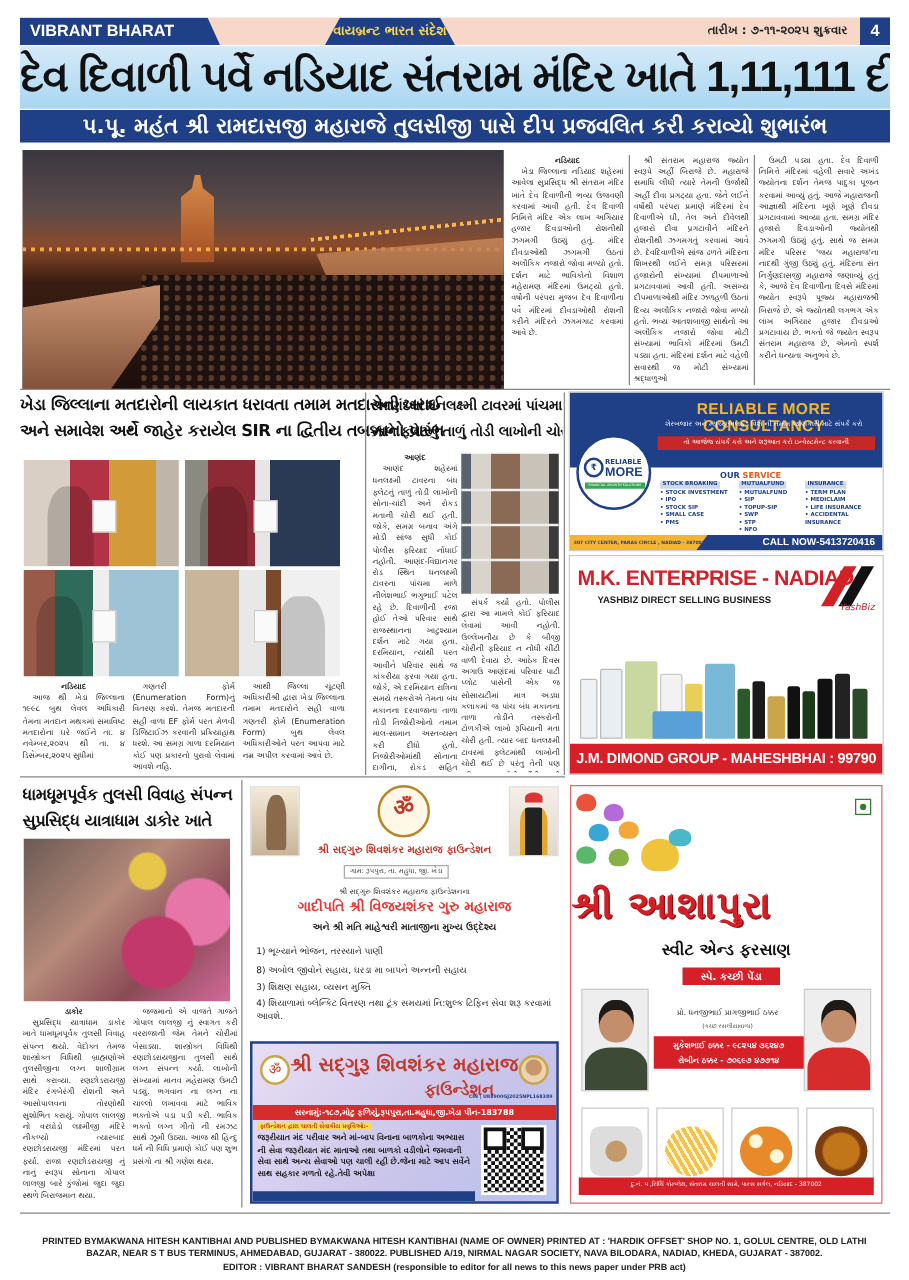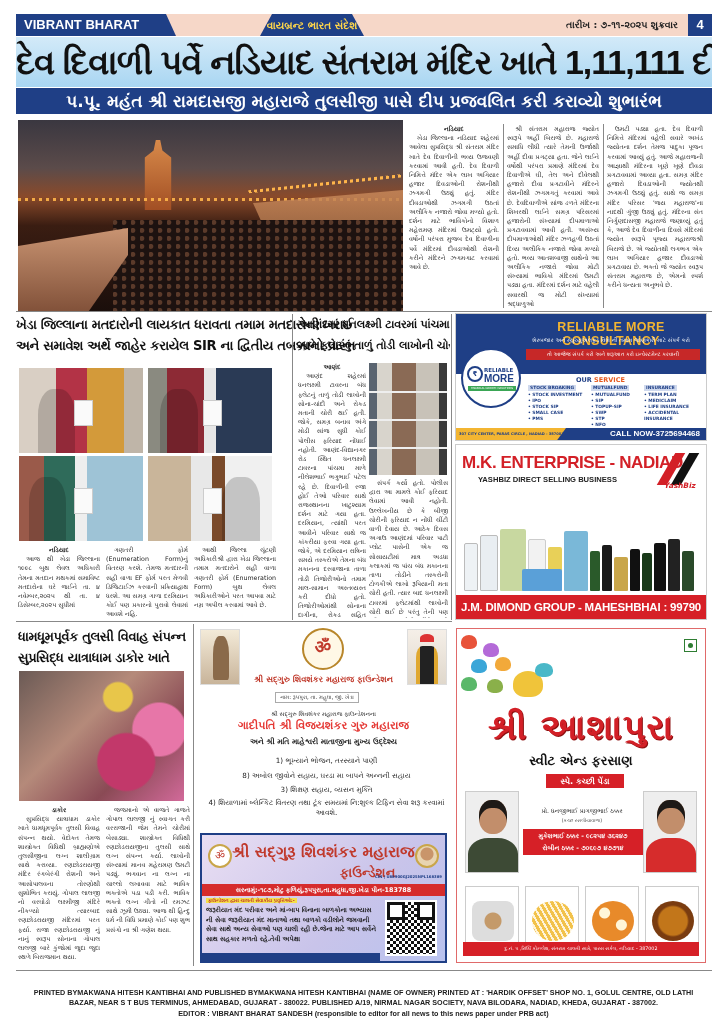--- a/index.html
+++ b/index.html
@@ -93,41 +93,41 @@
     clip-path: polygon(0 0, 100% 0, 92% 100%, 0 100%); }
   .ad-rm .call { position: absolute; right: 6px; bottom: 0; color: #fff; font-family: "Liberation Sans", sans-serif; font-weight: bold; font-size: 8px; line-height: 12px; }
 
   
   .ad-mk { left: 455px; top: 444px; width: 252px; height: 176px; background: #fff; border: 1px solid #ccc; }
   .ad-mk .t1 { position: absolute; left: 6px; top: 8px; color: #d32027; font-family: "Liberation Sans", sans-serif; font-weight: bold; font-size: 17px; letter-spacing: -.4px; }
   .ad-mk .t2 { position: absolute; left: 22px; top: 30px; color: #222; font-family: "Liberation Sans", sans-serif; font-weight: bold; font-size: 7.6px; }
   .ad-mk .yb { position: absolute; right: 8px; top: 6px; width: 38px; height: 40px; }
   .ad-mk .yb .s1 { position: absolute; left: 6px; top: 2px; width: 10px; height: 32px; background: #d32027; transform: skewX(-30deg); }
   .ad-mk .yb .s2 { position: absolute; left: 20px; top: 2px; width: 10px; height: 32px; background: #111; transform: skewX(-30deg); }
-  .ad-mk .yb .lbl { position: absolute; left: 0; top: 30px; width: 40px; font-size: 7.4px; font-weight: bold; font-style: italic; color: #d32027; text-align: center; }
+  .ad-mk .yb .lbl { position: absolute; left: 0; top: 30px; width: 40px; font-size: 7.4px; font-weight: normal; font-style: italic; color: #d32027; text-align: right; }
   .ad-mk .products { position: absolute; left: 6px; top: 60px; width: 240px; height: 86px; }
   .ad-mk .prod { position: absolute; bottom: 0; border-radius: 2px 2px 1px 1px; }
   .ad-mk .banner { position: absolute; left: 0; bottom: 0; width: 100%; height: 24px; background: #d62027; color: #fff; font-family: "Liberation Sans", sans-serif; font-weight: bold;
     font-size: 11.5px; line-height: 24px; text-align: center; letter-spacing: -.2px; }
 
   
   .ad-fd { left: 197px; top: 627px; width: 253px; height: 200px; background: #fff; }
   .ad-fd .img-l { position: absolute; left: 3px; top: 2px; width: 40px; height: 56px; background: linear-gradient(#f3ead8, #c8b49a); border: 1px solid #ddd; }
   .ad-fd .img-l::after { content: ""; position: absolute; left: 12px; top: 6px; width: 16px; height: 44px; background: #8a6a4a; border-radius: 40% 40% 10% 10%; }
   .ad-fd .img-r { position: absolute; right: 3px; top: 2px; width: 40px; height: 56px; background: linear-gradient(#f5efe8, #e0d8cc); border: 1px solid #ddd; }
   .ad-fd .img-r::before { content: ""; position: absolute; left: 12px; top: 4px; width: 14px; height: 8px; background: #d33; border-radius: 50% 50% 0 0; }
   .ad-fd .img-r::after { content: ""; position: absolute; left: 8px; top: 16px; width: 22px; height: 38px; background: linear-gradient(90deg, #e0a830 0 20%, #222 20% 80%, #e0a830 80%); border-radius: 30% 30% 0 0; }
   .ad-fd .seal { position: absolute; left: 105px; top: 1px; width: 42px; height: 42px; border-radius: 50%; border: 2px solid #b8862a; background: #fff8e6; text-align: center; }
   .ad-fd .seal span { display: block; font-size: 18px; line-height: 34px; color: #c0392b; font-weight: bold; }
   .ad-fd .name { position: absolute; left: 40px; top: 47px; width: 173px; text-align: center; color: #c0392b; font-weight: bold; font-size: 8.4px; }
   .ad-fd .addr { position: absolute; left: 78px; top: 65px; padding: 0 4px; border: 1px solid #aaa; font-size: 5.5px; line-height: 9px; color: #333; }
   .ad-fd .line1 { position: absolute; left: 0; top: 83px; width: 100%; text-align: center; font-size: 6px; color: #222; }
   .ad-fd .line2 { position: absolute; left: 0; top: 92px; width: 100%; text-align: center; font-size: 11.2px; font-weight: bold; color: #e53935; }
   .ad-fd .line3 { position: absolute; left: 0; top: 110px; width: 100%; text-align: center; font-size: 7.6px; font-weight: bold; color: #222; }
-  .ad-fd ol { position: absolute; left: 8px; top: 127px; width: 243px; list-style: none; font-size: 7.2px; line-height: 14.5px; color: #222; text-align: center; }
+  .ad-fd ol { position: absolute; left: 8px; top: 127px; width: 243px; list-style: none; font-size: 7.2px; line-height: 14.5px; color: #222; }
 
   
   .ad-fb { left: 200px; top: 833px; width: 247px; height: 130px; border: 2px solid #1f3f86; background: linear-gradient(135deg, #e9def3, #c9c4ea 60%, #b8c2ee); }
   .ad-fb .om { position: absolute; left: 6px; top: 9px; width: 24px; height: 24px; border-radius: 50%; background: #fff; border: 2px solid #c9a64a; text-align: center; font-size: 11px; line-height: 20px; color: #c0392b; }
   .ad-fb .face { position: absolute; right: 6px; top: 9px; width: 24px; height: 24px; border-radius: 50%; background: radial-gradient(circle at 50% 40%, #c9956a 0 6px, #e8d4b0 7px); border: 2px solid #c9a64a; }
   .ad-fb .n1 { position: absolute; left: 0; top: 8px; width: 100%; text-align: center; color: #c0392b; font-weight: bold; font-size: 15.5px; }
   .ad-fb .n2 { position: absolute; left: 0; top: 30px; width: 100%; text-align: center; color: #c0392b; font-weight: bold; font-size: 13px; margin-left: 44px; }
   .ad-fb .cin { position: absolute; right: 3px; top: 39px; font-size: 3.8px; color: #1f3f86; font-weight: bold; }
   .ad-fb .addrbar { position: absolute; left: 0; top: 49px; width: 100%; height: 12px; background: #d62c2c; color: #fff; text-align: center; font-size: 6.4px; line-height: 12px; font-weight: bold; }
   .ad-fb .act { position: absolute; left: 4px; top: 63px; font-size: 4.8px; color: #c0392b; font-weight: bold; background: #f5e04a; padding: 0 2px; }
@@ -137,21 +137,21 @@
     background-image: repeating-conic-gradient(#111 0 25%, #fff 0 50%); background-size: 6px 6px; }
   .ad-fb .qr::before, .ad-fb .qr::after { content: ""; position: absolute; width: 12px; height: 12px; background: #fff; border: 3px solid #111; }
   .ad-fb .qr::before { left: 0; top: 0; } .ad-fb .qr::after { right: 0; top: 0; }
 
   
   .ad-as { left: 456px; top: 628px; width: 250px; height: 335px; background: #fff; border: 1px solid #e06a6a; }
   .ad-as .veg { position: absolute; right: 8px; top: 10px; width: 13px; height: 13px; border: 1px solid #2e7d32; background: #fff; }
   .ad-as .veg::after { content: ""; position: absolute; left: 3px; top: 3px; width: 5px; height: 5px; border-radius: 50%; background: #2e7d32; }
   .ad-as .hands { position: absolute; left: 4px; top: 4px; width: 100px; height: 70px; }
   .ad-as .hand { position: absolute; width: 16px; height: 14px; border-radius: 50% 50% 40% 40%; }
-  .ad-as .title { position: absolute; left: 0; top: 78px; width: 100%; text-align: center; color: #d32027; font-weight: bold; font-size: 35px; letter-spacing: 1px; text-shadow: 1px 1px 0 #8a0f0f; }
+  .ad-as .title { position: absolute; left: 0; top: 78px; width: 100%; color: #d32027; font-weight: bold; font-size: 30px; letter-spacing: 1px; text-shadow: 1px 1px 0 #8a0f0f; }
   .ad-as .sub { position: absolute; left: 0; top: 124px; width: 100%; text-align: center; color: #111; font-weight: bold; font-size: 13px; }
   .ad-as .spec { position: absolute; left: 89px; top: 145px; width: 78px; height: 14px; background: #d62027; color: #fff; text-align: center; font-size: 8.2px; line-height: 14px; font-weight: bold; }
   .ad-as .man { position: absolute; top: 162px; width: 54px; height: 82px; border: 1px solid #ccc; background: #eee; overflow: hidden; }
   .ad-as .man .head { position: absolute; left: 13px; top: 8px; width: 28px; height: 34px; border-radius: 45%; background: #c28e6b; box-shadow: inset 0 8px 0 #1e1a17; }
   .ad-as .man .body { position: absolute; left: 2px; top: 46px; width: 50px; height: 40px; border-radius: 40% 40% 0 0; }
   .ad-as .man-l { left: 8px; } .ad-as .man-l .body { background: #3d4a35; }
   .ad-as .man-r { right: 8px; } .ad-as .man-r .body { background: #d62c2c; }
   .ad-as .prop { position: absolute; left: 60px; top: 178px; width: 130px; text-align: center; font-size: 6.2px; color: #222; }
   .ad-as .prop2 { position: absolute; left: 60px; top: 189px; width: 130px; text-align: center; font-size: 4.8px; color: #444; }
   .ad-as .phones { position: absolute; left: 66px; top: 200px; width: 120px; height: 26px; background: #d62027; color: #fff; font-size: 6.4px; line-height: 12px; text-align: center; padding-top: 1px; font-weight: bold; }
@@ -285,21 +285,21 @@
   </div>
   <div class="svc svc3">
     <span class="hd">INSURANCE</span>
     <div>• TERM PLAN</div>
     <div>• MEDICLAIM</div>
     <div>• LIFE INSURANCE</div>
     <div>• ACCIDENTAL INSURANCE</div>
   </div>
   <div class="bottom"></div>
   <div class="addr">307 CITY CENTER, PARAS CIRCLE , NADIAD - 387001</div>
-  <div class="call">CALL NOW-3725694468</div>
+  <div class="call">CALL NOW-5413720416</div>
 </div>
 
 <div class="ad ad-mk">
   <div class="t1">M.K. ENTERPRISE - NADIAD</div>
   <div class="t2">YASHBIZ DIRECT SELLING BUSINESS</div>
   <div class="yb">
     <div class="s1"></div>
     <div class="s2"></div>
     <div class="lbl">YashBiz</div>
   </div>

